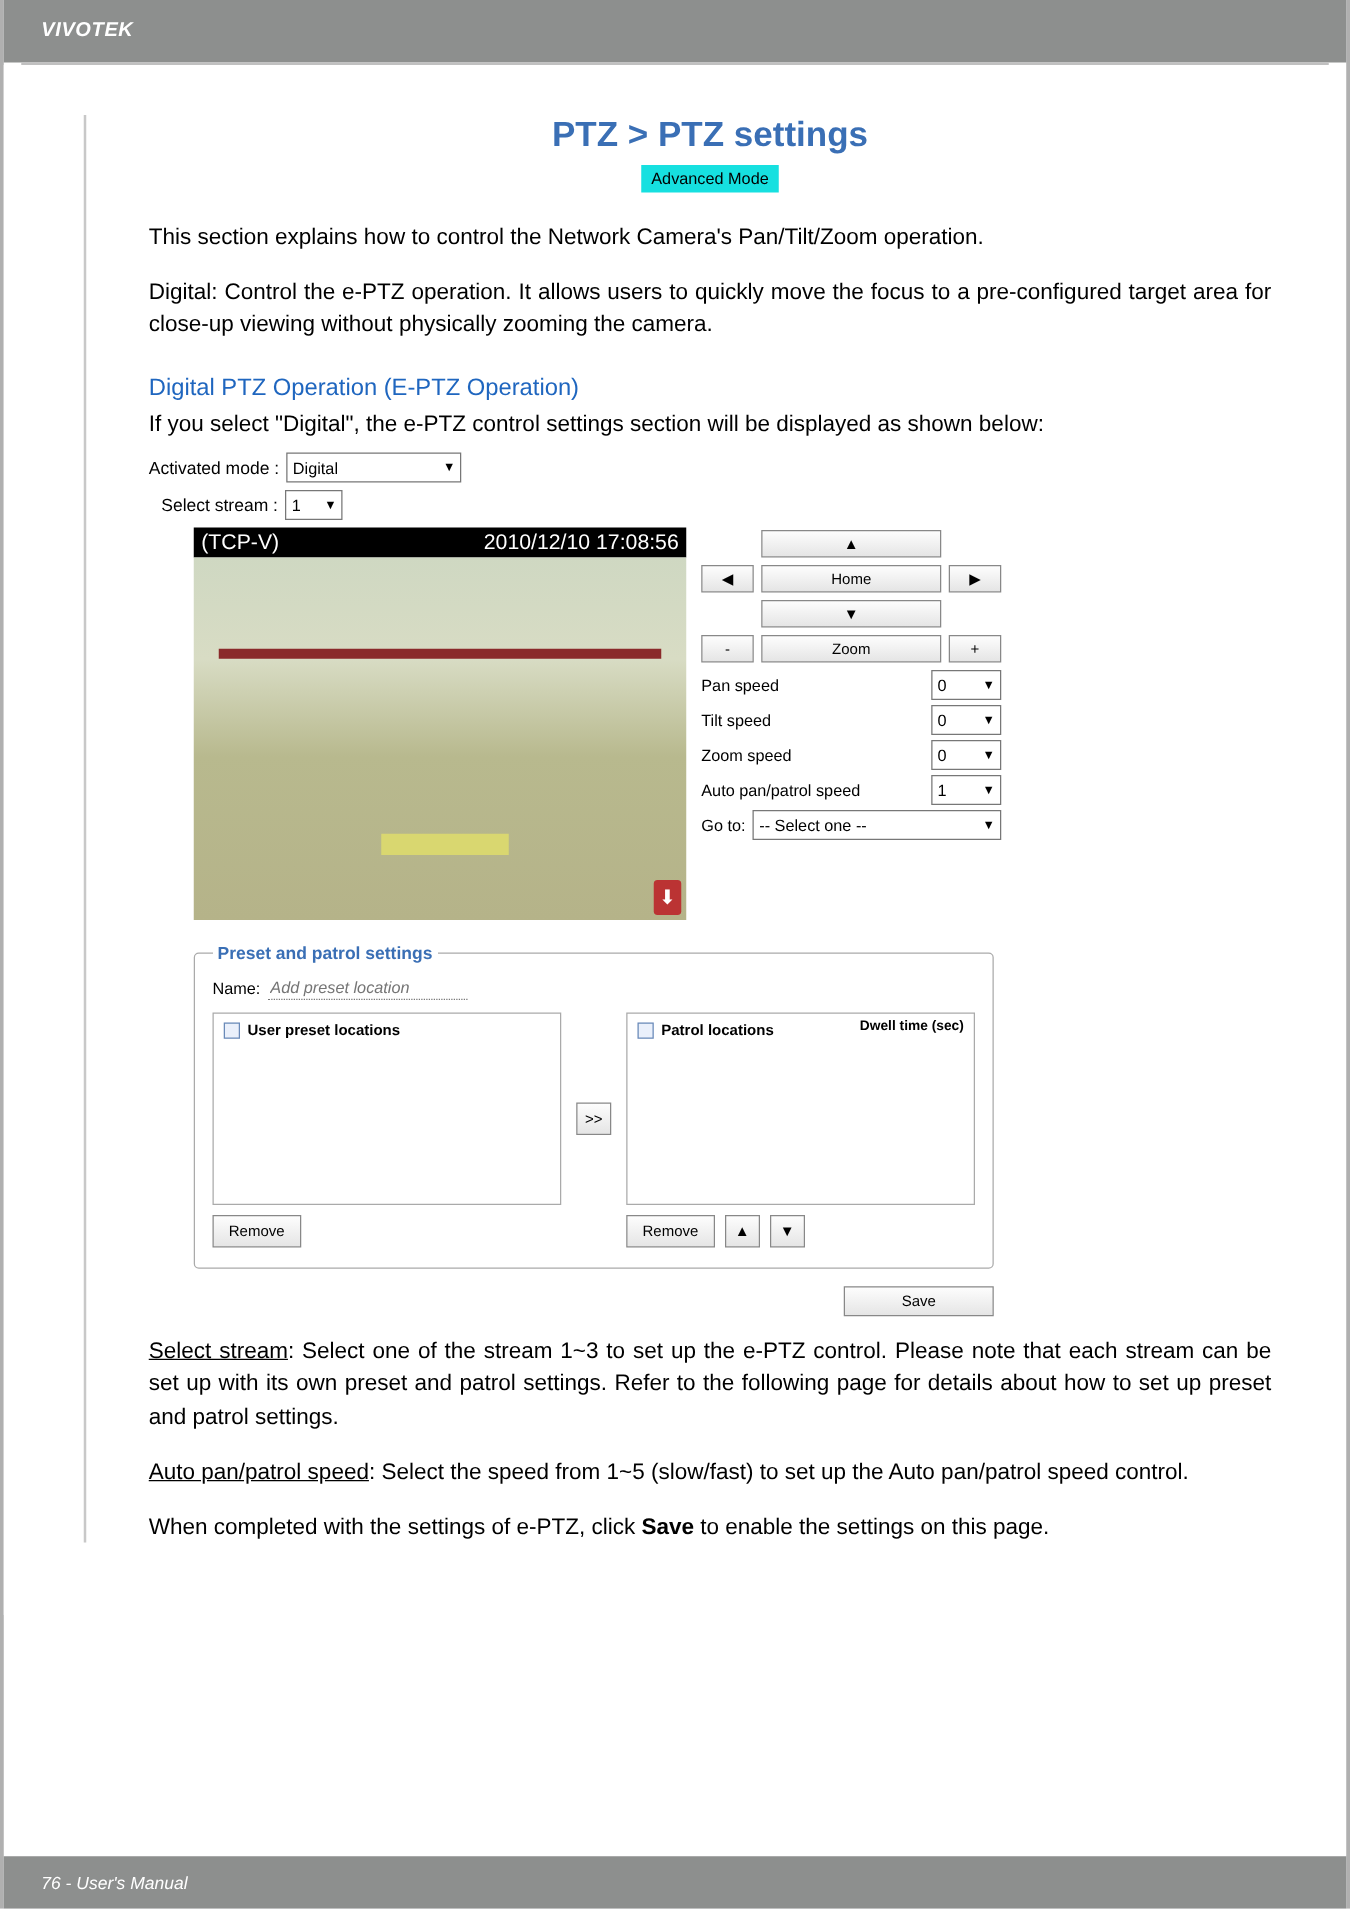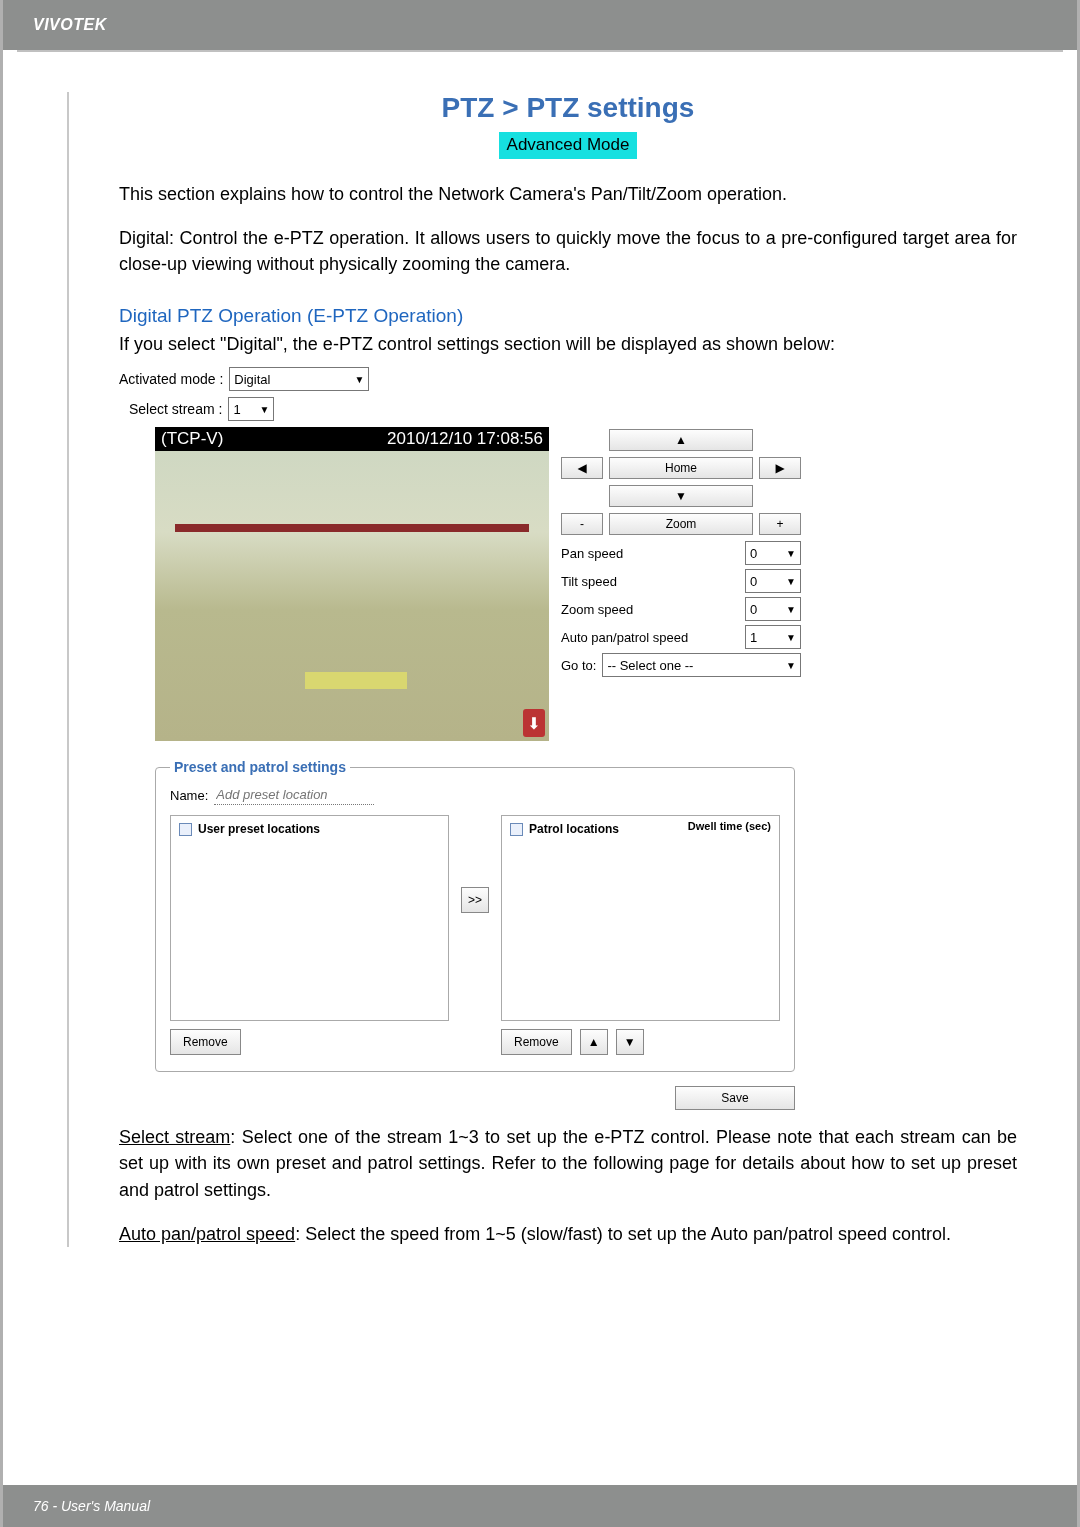--- a/index.html
+++ b/index.html
@@ -50,21 +50,21 @@
     font-weight: bold;
     margin-bottom: 22px;
     display: flex;
     align-items: center;
     gap: 8px;
     flex-direction: column;
   }
   .badge {
     background: #16e0e0;
     color: #000;
-    font-size: 17px;
+    font-size: 13px;
     font-weight: normal;
     padding: 3px 8px 4px;
     display: inline-block;
   }
   .para {
     font-size: 18px;
     line-height: 1.45;
     margin-bottom: 18px;
     text-align: justify;
   }
@@ -182,21 +182,21 @@
     outline:none;
   }
   .lists {
     display:grid;
     grid-template-columns: 1fr 40px 1fr;
     gap:6px;
     align-items:start;
   }
   .list-col {
     border:1px solid #aaa;
-    height:206px;
+    height:154px;
     padding:6px 8px;
     font-size:12px;
     font-weight:bold;
     position:relative;
   }
   .list-col .hdr { display:flex; align-items:center; gap:6px; }
   .list-col .dwell {
     position:absolute; top:4px; right:8px;
     text-align:center;
     font-size:11px;
@@ -386,20 +386,23 @@
     </div>
 
     <p class="para" style="margin-top:14px">
       <span class="underline">Select stream</span><span>: Select one of the stream 1~3 to set up the e-PTZ control. Please note that each stream can be set up with its own preset and patrol settings. Refer to the following page for details about how to set up preset and patrol settings.</span>
     </p>
 
     <p class="para">
       <span class="underline">Auto pan/patrol speed</span><span>: Select the speed from 1~5 (slow/fast) to set up the Auto pan/patrol speed control.</span>
     </p>
 
+    <p class="para">
+      <span>When completed with the settings of e-PTZ, click </span><b>Save</b><span> to enable the settings on this page.</span>
+    </p>
 
   </div>
     </div>
 
   <div class="footer-bar">
     <span>76 - User's Manual</span>
   </div>
 </div>
 
 </body></html>

